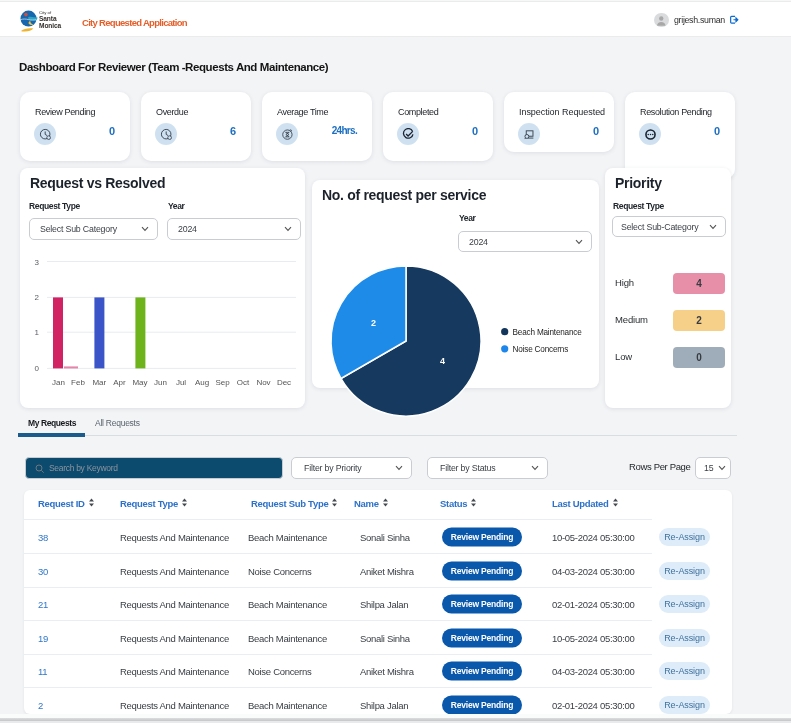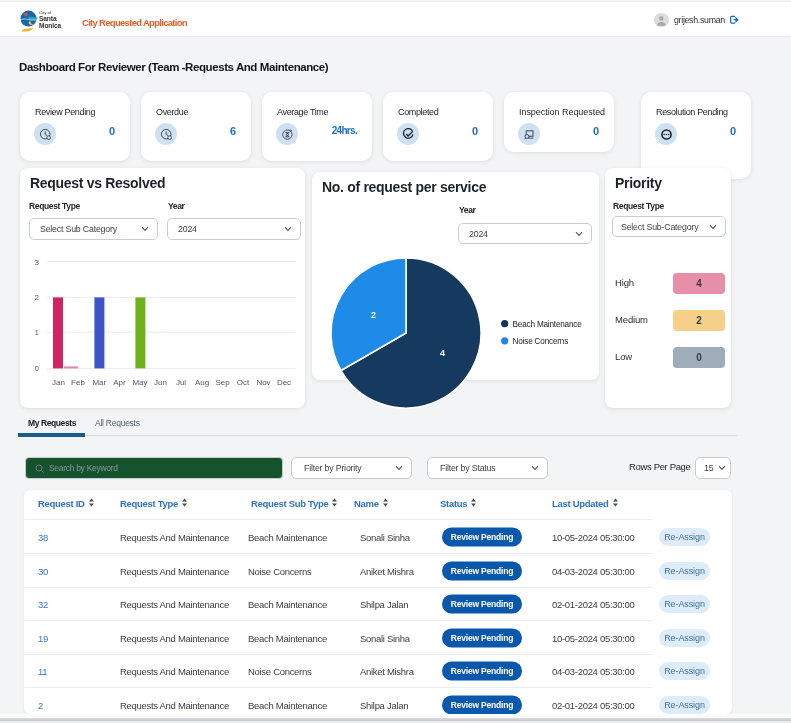--- a/index.html
+++ b/index.html
@@ -115,21 +115,21 @@
     <div class="sc-ico">
         <svg width="13" height="13" viewBox="0 0 12 12">
           <rect x="3" y="2.6" width="6.2" height="5" fill="none" stroke="#3c4652" stroke-width="0.9"></rect>
           <path d="M4.6 9.3 h5" stroke="#3c4652" stroke-width="0.9"></path>
           <circle cx="3.6" cy="7.8" r="1.8" fill="#cfe1f1" stroke="#3c4652" stroke-width="0.9"></circle>
           <path d="M2.4 9.2 L1.6 10.2" stroke="#3c4652" stroke-width="0.9"></path>
         </svg>
       </div>
     <div class="sc-num">0</div>
   </div>
-  <div class="card" style="left:641px;top:92px;width:110px;height:87px">
+  <div class="card" style="left:625px;top:92px;width:110px;height:87px">
     <div class="sc-title">Resolution Pending</div>
     <div class="sc-ico">
         <svg width="13" height="13" viewBox="0 0 12 12">
           <circle cx="6" cy="6" r="4.2" fill="none" stroke="#1a2330" stroke-width="1.5"></circle>
           <circle cx="3.9" cy="6" r="0.7" fill="#1a2330"></circle>
           <circle cx="6" cy="6" r="0.7" fill="#1a2330"></circle>
           <circle cx="8.1" cy="6" r="0.7" fill="#1a2330"></circle>
         </svg>
       </div>
     <div class="sc-num">0</div>
@@ -178,21 +178,21 @@
           <text x="161" y="217">Jul</text>
           <text x="182" y="217">Aug</text>
           <text x="202.5" y="217">Sep</text>
           <text x="223" y="217">Oct</text>
           <text x="243.5" y="217">Nov</text>
           <text x="264" y="217">Dec</text>
       </g>
     </svg>
   </div>
 
-  <div class="ccard" style="left:312px;top:172px;width:287px;height:208px">
+  <div class="ccard" style="left:312px;top:180px;width:287px;height:208px">
     <div class="ct-title">No. of request per service</div>
     <div class="lbl" style="left:147px;top:33px">Year</div>
     <div class="sel" style="left:146px;top:51px;width:134px;height:21px">
         <span class="tx">2024</span>
         <svg width="8" height="6" viewBox="0 0 8 6">
           <path d="M1 1.2 L4 4.4 L7 1.2" fill="none" stroke="#555" stroke-width="1.1"></path>
         </svg>
       </div>
     <svg width="287" height="240" viewBox="0 0 287 240" style="position:absolute;left:0;top:0">
       <path d="M94 161 L94 86 A75 75 0 1 1 29.05 198.5 Z" fill="#16395f" stroke="#fff" stroke-width="1.5"></path>
@@ -221,21 +221,21 @@
     <div class="badge" style="top:141.5px;background:#f6cf88">2</div>
     <div class="prow-lbl" style="top:183px">Low</div>
     <div class="badge" style="top:178.5px;background:#9fadba">0</div>
   </div>
 
   <div class="tab1">My Requests</div>
   <div class="tab2">All Requests</div>
   <div class="abs" style="left:18px;top:435px;width:719px;height:1px;background:#d9dde2"></div>
   <div class="abs" style="left:18px;top:433px;width:67px;height:3.5px;background:#1a5b8e"></div>
 
-  <div class="abs" style="left:25px;top:456.5px;width:258px;height:22px;background:#14532d;border:1px solid #c6ccd2;border-radius:4px">
+  <div class="abs" style="left:25px;top:456.5px;width:258px;height:22px;background:#0c4a6e;border:1px solid #c6ccd2;border-radius:4px">
     <svg style="position:absolute;left:9px;top:6.5px" width="10" height="10" viewBox="0 0 10 10">
         <circle cx="4" cy="4" r="3" fill="none" stroke="#70767d" stroke-width="1"></circle>
         <path d="M6.3 6.3 L8.7 8.7" stroke="#70767d" stroke-width="1"></path>
       </svg>
     <span style="position:absolute;left:23px;top:5.5px;font-size:8.5px;color:#8d959d;letter-spacing:-0.3px">Search by Keyword</span>
   </div>
   <div class="sel" style="left:427px;top:456.5px;width:121px;height:22px">
       <span class="tx" style="padding-left:12px">Filter by Status</span>
       <svg width="8" height="6" viewBox="0 0 8 6">
         <path d="M1 1.2 L4 4.4 L7 1.2" fill="none" stroke="#555" stroke-width="1.1"></path>
@@ -293,21 +293,21 @@
     <div class="trow" style="top:63px;height:34px">
       <span class="td tid" style="left:14px">30</span>
         <span class="td" style="left:96px">Requests And Maintenance</span>
         <span class="td" style="left:224px">Noise Concerns</span>
         <span class="td" style="left:336px">Aniket Mishra</span>
         <span class="pill">Review Pending</span>
         <span class="td" style="left:528px">04-03-2024 05:30:00</span>
         <span class="repill">Re-Assign</span>
     </div>
     <div class="trow" style="top:97px;height:33px">
-      <span class="td tid" style="left:14px">32</span>
+      <span class="td tid" style="left:14px">21</span>
         <span class="td" style="left:96px">Requests And Maintenance</span>
         <span class="td" style="left:224px">Beach Maintenance</span>
         <span class="td" style="left:336px">Shilpa Jalan</span>
         <span class="pill">Review Pending</span>
         <span class="td" style="left:528px">02-01-2024 05:30:00</span>
         <span class="repill">Re-Assign</span>
     </div>
     <div class="trow" style="top:130px;height:34px">
       <span class="td tid" style="left:14px">19</span>
         <span class="td" style="left:96px">Requests And Maintenance</span>

